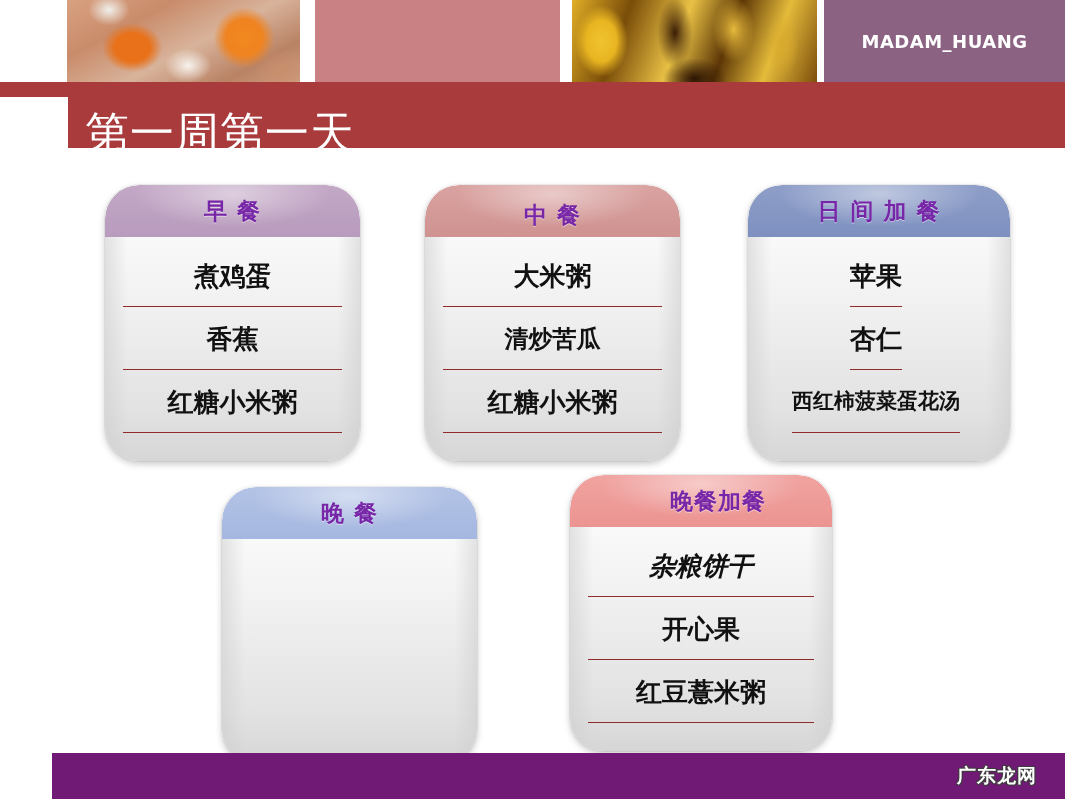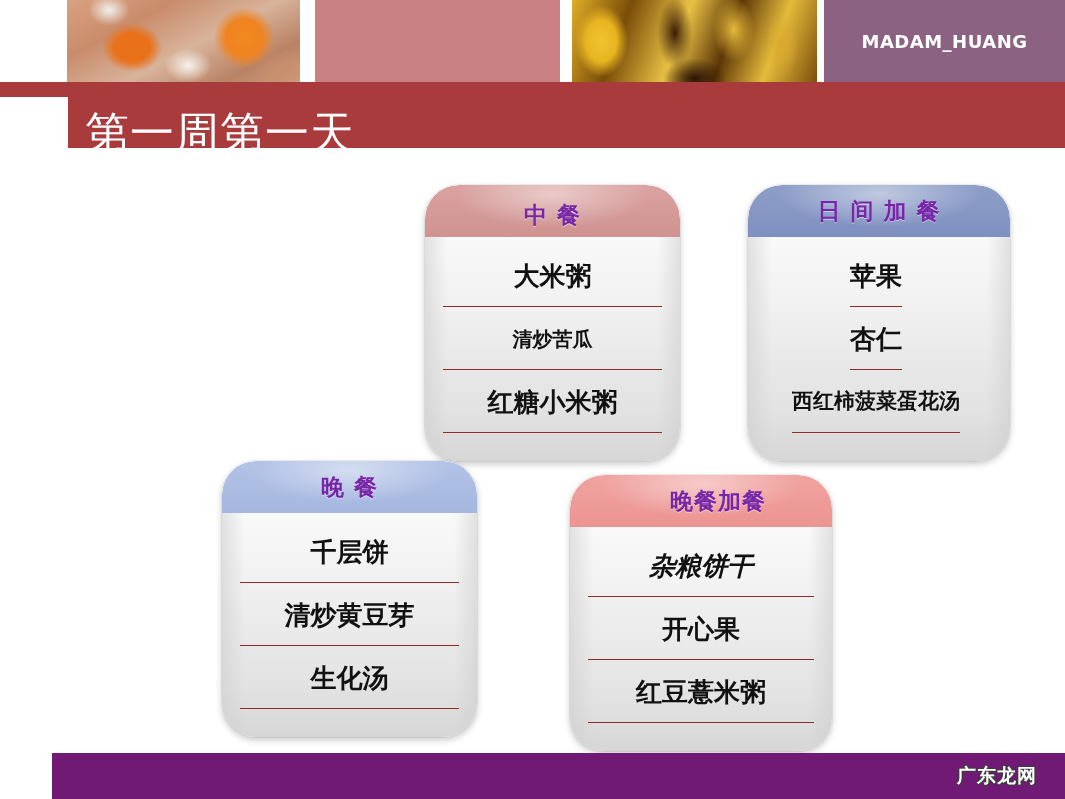--- a/index.html
+++ b/index.html
@@ -214,32 +214,50 @@
     <span class="brand-text" style="color: rgb(255, 255, 255);">MADAM_HUANG</span>
   </div>
 </div>
 
 <div class="title-bar" style="background: rgb(169, 59, 61);"></div>
 <div class="title-notch"></div>
 <h1 class="page-title" style="color: rgb(255, 255, 255);">第一周第一天</h1>
 
 <div class="board">
 
+  <div class="card" id="card-0" style="left:105px; top:37px; width:255px; height:276px;">
+    <div class="card-inner">
+      <div class="card-header" id="card-0-header" style="background: linear-gradient(rgb(195, 168, 198) 0%, rgb(184, 155, 189) 100%);">
+        <span class="card-header-text" style="color: rgb(119, 38, 168);">早 餐</span>
+      </div>
+      <div class="card-body">
+        <div class="meal-item">
+          <span class="meal-item-text" id="c0i0" style="font-size: 26px;">煮鸡蛋</span>
+        </div>
+        <div class="meal-item">
+          <span class="meal-item-text" id="c0i1" style="font-size: 26px;">香蕉</span>
+        </div>
+        <div class="meal-item">
+          <span class="meal-item-text" id="c0i2" style="font-size: 26px;">红糖小米粥</span>
+        </div>
+      </div>
+    </div>
+  </div>
 
   <div class="card" id="card-1" style="left:425px; top:37px; width:255px; height:276px;">
     <div class="card-inner">
       <div class="card-header" id="card-1-header" style="background: linear-gradient(rgb(217, 162, 160) 0%, rgb(207, 147, 145) 100%);">
         <span class="card-header-text" style="color: rgb(119, 38, 168); margin-top: 9px;">中 餐</span>
       </div>
       <div class="card-body">
         <div class="meal-item">
           <span class="meal-item-text" id="c1i0" style="font-size: 26px;">大米粥</span>
         </div>
         <div class="meal-item">
-          <span class="meal-item-text" id="c1i1" style="font-size: 20px;">清炒苦瓜</span>
+          <span class="meal-item-text" id="c1i1" style="font-size: 24px;">清炒苦瓜</span>
         </div>
         <div class="meal-item">
           <span class="meal-item-text" id="c1i2" style="font-size: 26px;">红糖小米粥</span>
         </div>
       </div>
     </div>
   </div>
 
   <div class="card" id="card-2" style="left:748px; top:37px; width:262px; height:276px;">
     <div class="card-inner">
@@ -253,35 +271,24 @@
         <div class="meal-item">
           <span class="meal-item-text" id="c2i1" style="font-size: 26px;">杏仁</span>
         </div>
         <div class="meal-item">
           <span class="meal-item-text" id="c2i2" style="font-size: 21px;">西红柿菠菜蛋花汤</span>
         </div>
       </div>
     </div>
   </div>
 
-  <div class="card" id="card-3" style="left:222px; top:313px; width:255px; height:276px;text-align:center;">
+  <div class="card" id="card-3" style="left:222px; top:339px; width:255px; height:276px;text-align:center;">
     <div class="card-inner">
       <div class="card-header" id="card-3-header" style="background: linear-gradient(rgb(179, 195, 230) 0%, rgb(165, 183, 224) 100%);">
         <span class="card-header-text" style="color: rgb(119, 38, 168);">晚 餐</span>
-      </div>
-      <div class="card-body">
-        <div class="meal-item">
-          <span class="meal-item-text" id="c3i0" style="font-size: 26px;">千层饼</span>
-        </div>
-        <div class="meal-item">
-          <span class="meal-item-text" id="c3i1" style="font-size: 26px;">清炒黄豆芽</span>
-        </div>
-        <div class="meal-item">
-          <span class="meal-item-text" id="c3i2" style="font-size: 26px;">生化汤</span>
-        </div>
       </div>
     </div>
   </div>
 
   <div class="card" id="card-4" style="left:570px; top:327px; width:262px; height:276px;">
     <div class="card-inner">
       <div class="card-header" id="card-4-header" style="background: linear-gradient(rgb(240, 163, 160) 0%, rgb(236, 148, 145) 100%);">
         <span class="card-header-text" style="color: rgb(119, 38, 168); margin-left: 34px;">晚餐加餐</span>
       </div>
       <div class="card-body">

